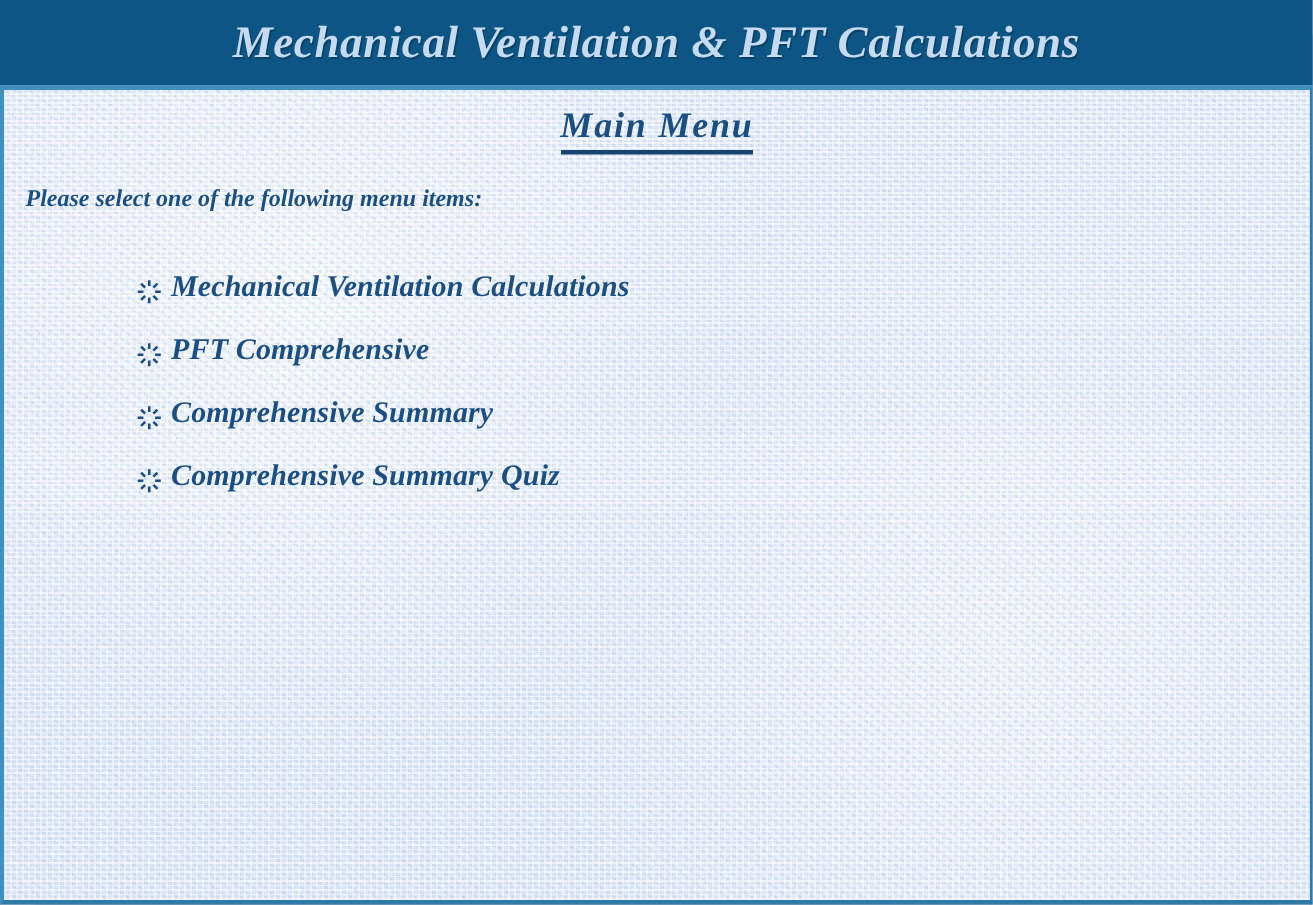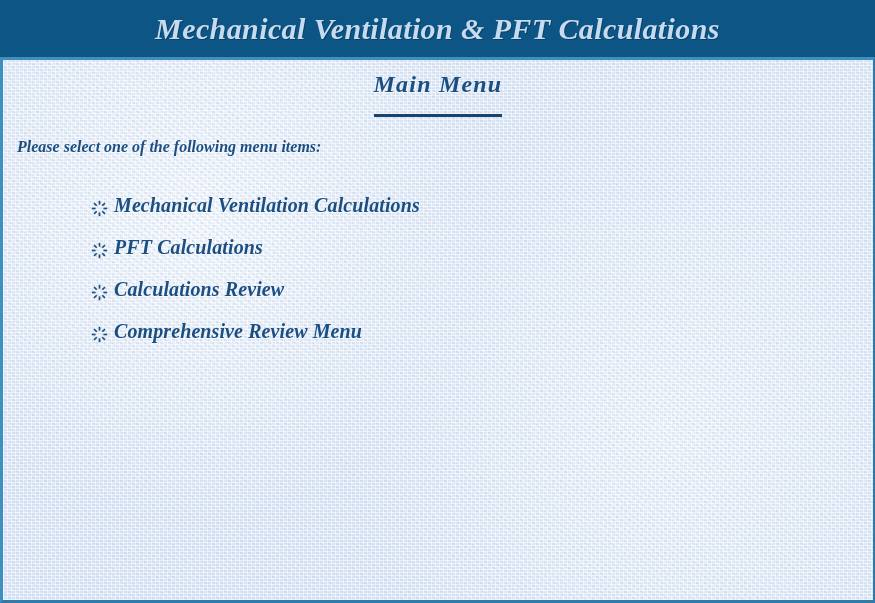--- a/index.html
+++ b/index.html
@@ -94,21 +94,21 @@
 
   #page-heading {
     display: inline-block;
     font-family: "Liberation Serif", "DejaVu Serif", serif;
     font-size: 24px;
     font-weight: bold;
     font-style: italic;
     color: #1b4f82;
     letter-spacing: 1.2px;
     border-bottom: 3px solid #17436f;
-    padding-bottom: 15px;
+    padding-bottom: 1px;
     line-height: 1.15;
     text-shadow: 0.5px 0.5px 0 rgba(255,255,255,0.5);
   }
 
   
   #intro {
     margin: 21px 12px 0 14px;
     font-family: "Liberation Serif", "DejaVu Serif", serif;
     font-size: 16px;
     font-weight: bold;
@@ -198,56 +198,56 @@
                 <line x1="8.5" y1="12.4" x2="8.5" y2="16.2"></line>
                 <line x1="0.8" y1="8.5" x2="4.6" y2="8.5"></line>
                 <line x1="12.4" y1="8.5" x2="16.2" y2="8.5"></line>
                 <line x1="3.05" y1="3.05" x2="5.75" y2="5.75"></line>
                 <line x1="11.25" y1="11.25" x2="13.95" y2="13.95"></line>
                 <line x1="13.95" y1="3.05" x2="11.25" y2="5.75"></line>
                 <line x1="5.75" y1="11.25" x2="3.05" y2="13.95"></line>
               </g>
             </svg>
           </span>
-          <span class="menu-label">PFT Calculations</span>
-        </li>
-
-        <li class="menu-item">
-          <span class="menu-bullet">
-            <svg width="17" height="17" viewBox="0 0 17 17" aria-hidden="true">
-              <g stroke="#1b4f82" stroke-width="1.7" stroke-linecap="butt">
-                <line x1="8.5" y1="0.8" x2="8.5" y2="4.6"></line>
-                <line x1="8.5" y1="12.4" x2="8.5" y2="16.2"></line>
-                <line x1="0.8" y1="8.5" x2="4.6" y2="8.5"></line>
-                <line x1="12.4" y1="8.5" x2="16.2" y2="8.5"></line>
-                <line x1="3.05" y1="3.05" x2="5.75" y2="5.75"></line>
-                <line x1="11.25" y1="11.25" x2="13.95" y2="13.95"></line>
-                <line x1="13.95" y1="3.05" x2="11.25" y2="5.75"></line>
-                <line x1="5.75" y1="11.25" x2="3.05" y2="13.95"></line>
-              </g>
-            </svg>
-          </span>
-          <span class="menu-label">Calculations Review</span>
-        </li>
-
-        <li class="menu-item">
-          <span class="menu-bullet">
-            <svg width="17" height="17" viewBox="0 0 17 17" aria-hidden="true">
-              <g stroke="#1b4f82" stroke-width="1.7" stroke-linecap="butt">
-                <line x1="8.5" y1="0.8" x2="8.5" y2="4.6"></line>
-                <line x1="8.5" y1="12.4" x2="8.5" y2="16.2"></line>
-                <line x1="0.8" y1="8.5" x2="4.6" y2="8.5"></line>
-                <line x1="12.4" y1="8.5" x2="16.2" y2="8.5"></line>
-                <line x1="3.05" y1="3.05" x2="5.75" y2="5.75"></line>
-                <line x1="11.25" y1="11.25" x2="13.95" y2="13.95"></line>
-                <line x1="13.95" y1="3.05" x2="11.25" y2="5.75"></line>
-                <line x1="5.75" y1="11.25" x2="3.05" y2="13.95"></line>
-              </g>
-            </svg>
-          </span>
-          <span class="menu-label">Comprehensive Review Menu</span>
+          <span class="menu-label">PFT Comprehensive</span>
+        </li>
+
+        <li class="menu-item">
+          <span class="menu-bullet">
+            <svg width="17" height="17" viewBox="0 0 17 17" aria-hidden="true">
+              <g stroke="#1b4f82" stroke-width="1.7" stroke-linecap="butt">
+                <line x1="8.5" y1="0.8" x2="8.5" y2="4.6"></line>
+                <line x1="8.5" y1="12.4" x2="8.5" y2="16.2"></line>
+                <line x1="0.8" y1="8.5" x2="4.6" y2="8.5"></line>
+                <line x1="12.4" y1="8.5" x2="16.2" y2="8.5"></line>
+                <line x1="3.05" y1="3.05" x2="5.75" y2="5.75"></line>
+                <line x1="11.25" y1="11.25" x2="13.95" y2="13.95"></line>
+                <line x1="13.95" y1="3.05" x2="11.25" y2="5.75"></line>
+                <line x1="5.75" y1="11.25" x2="3.05" y2="13.95"></line>
+              </g>
+            </svg>
+          </span>
+          <span class="menu-label">Comprehensive Summary</span>
+        </li>
+
+        <li class="menu-item">
+          <span class="menu-bullet">
+            <svg width="17" height="17" viewBox="0 0 17 17" aria-hidden="true">
+              <g stroke="#1b4f82" stroke-width="1.7" stroke-linecap="butt">
+                <line x1="8.5" y1="0.8" x2="8.5" y2="4.6"></line>
+                <line x1="8.5" y1="12.4" x2="8.5" y2="16.2"></line>
+                <line x1="0.8" y1="8.5" x2="4.6" y2="8.5"></line>
+                <line x1="12.4" y1="8.5" x2="16.2" y2="8.5"></line>
+                <line x1="3.05" y1="3.05" x2="5.75" y2="5.75"></line>
+                <line x1="11.25" y1="11.25" x2="13.95" y2="13.95"></line>
+                <line x1="13.95" y1="3.05" x2="11.25" y2="5.75"></line>
+                <line x1="5.75" y1="11.25" x2="3.05" y2="13.95"></line>
+              </g>
+            </svg>
+          </span>
+          <span class="menu-label">Comprehensive Summary Quiz</span>
         </li>
 
       </ul>
 
     </div>
   </div>
 </div>
 
 </body></html>

